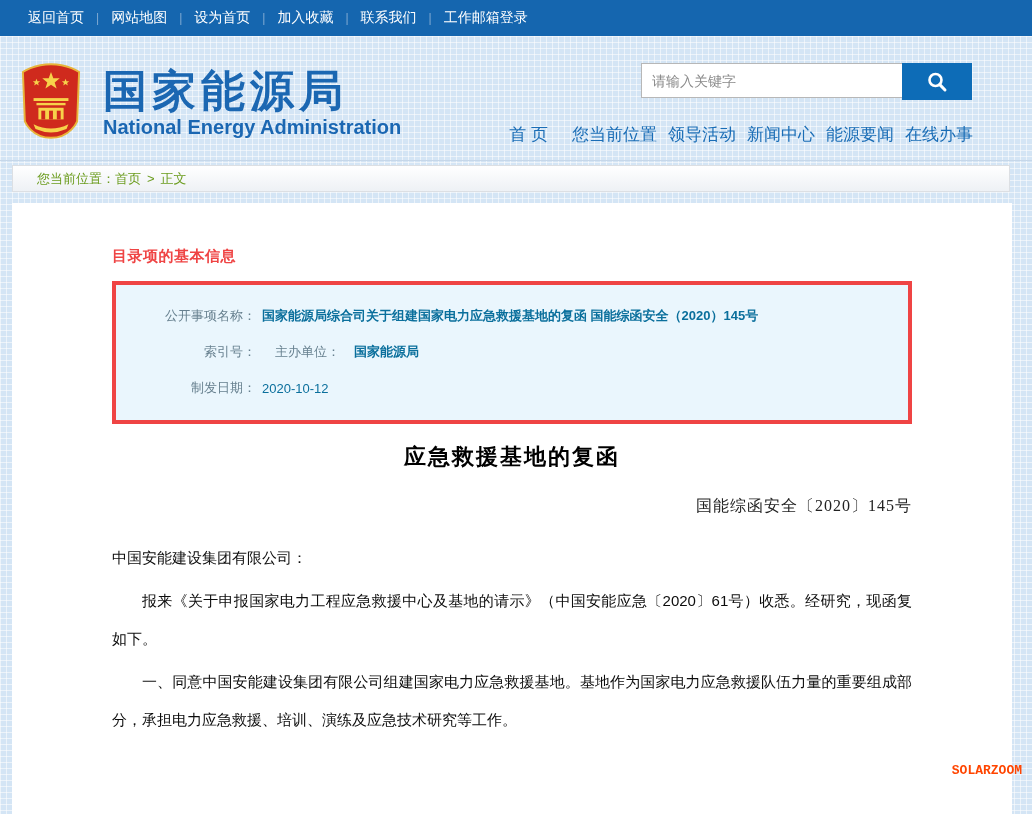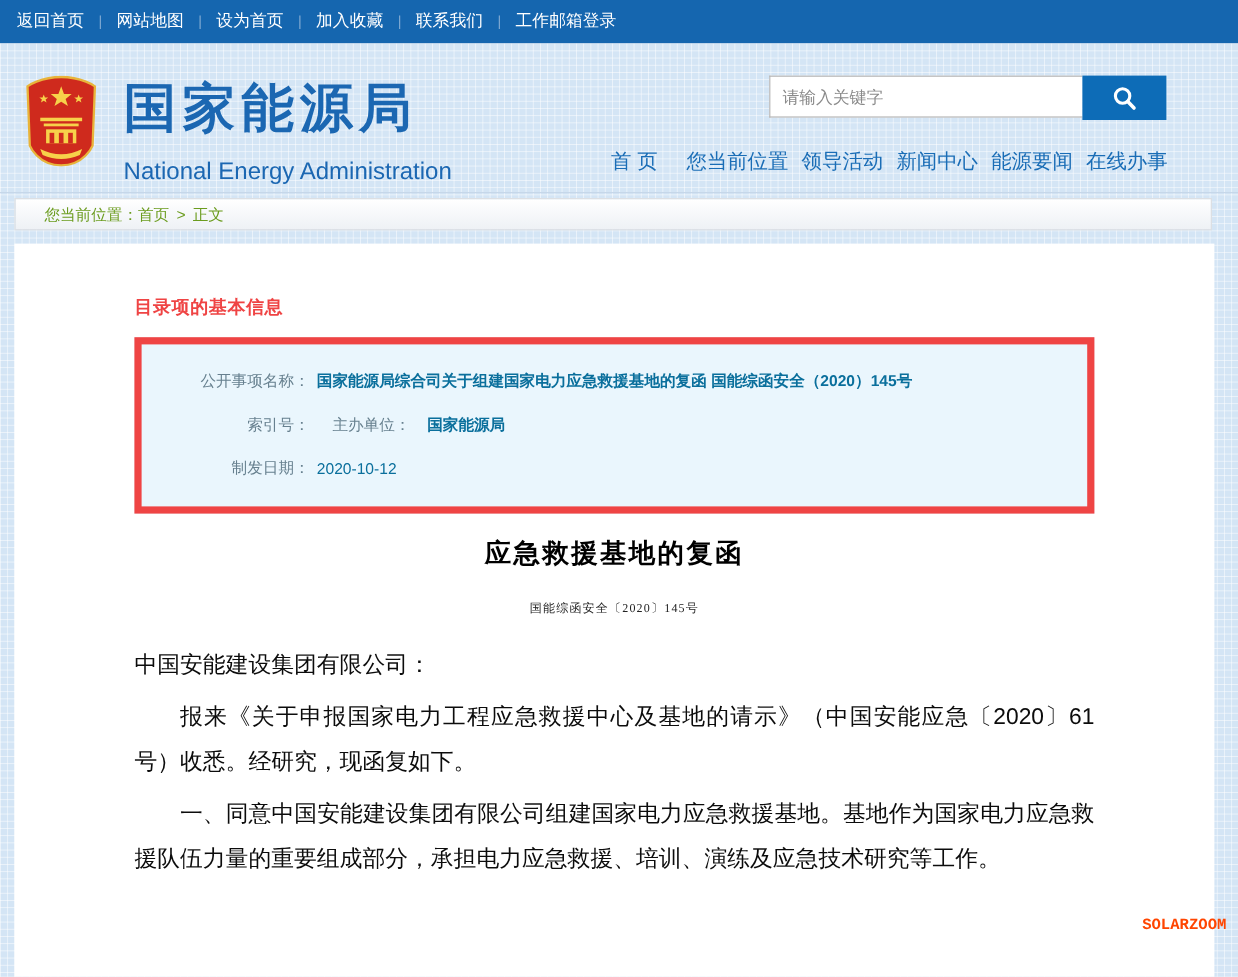--- a/index.html
+++ b/index.html
@@ -8,38 +8,38 @@
     font-family:"Liberation Sans",sans-serif;
     background-color:#d4e5f5;
     background-image:
       linear-gradient(rgba(255,255,255,.55) 1px, transparent 1px),
       linear-gradient(90deg, rgba(255,255,255,.55) 1px, transparent 1px);
     background-size:6px 6px;
   }
   
   .topbar{
     height:36px;background:#1566af;display:flex;align-items:center;
-    padding-left:14px;position:relative;z-index:3;
+    padding-left:28px;position:relative;z-index:3;
   }
   .topbar a{
     color:#ffffff;font-size:14px;text-decoration:none;cursor:pointer;
   }
   .topbar .sep{color:#7fa9d2;margin:0 12px;font-size:12px;}
   
   .header{
     height:124px;position:relative;border-bottom:1px solid #c6d7e9;
   }
   .emblem{position:absolute;left:20px;top:27px;width:62px;height:76px;}
   .brand{position:absolute;left:103px;top:32px;}
   .brand .cn{
     font-size:44px;font-weight:bold;color:#1b67b2;letter-spacing:5px;
     line-height:46px;font-family:"Liberation Sans",sans-serif;
   }
   .brand .en{
-    font-size:20px;font-weight:normal;color:#1b67b2;line-height:22px;margin-top:18px;
+    font-size:20px;font-weight:bold;color:#1b67b2;line-height:22px;margin-top:2px;
   }
   .searchbox{position:absolute;right:60px;top:27px;display:flex;}
   .searchbox input{
     width:240px;height:33px;border:1px solid #b7b7b7;border-right:none;
     padding:0 10px;font-size:14px;color:#be185d;outline:none;
     font-family:"Liberation Sans",sans-serif;
   }
   .searchbox input::placeholder{color:#8a8a8a;}
   .search-btn{
     width:70px;height:37px;background:#0d6cb7;border:none;cursor:pointer;
@@ -64,44 +64,44 @@
   
   .card{
     position:absolute;left:12px;top:203px;width:1000px;height:700px;
     background:#ffffff;box-sizing:border-box;padding:44px 100px 0 100px;
   }
   .section-title{
     font-size:15px;font-weight:bold;color:#ef4444;letter-spacing:.5px;
   }
   .infobox{
     margin-top:15px;width:800px;box-sizing:border-box;
-    background:#eaf6fd;border:6px solid #ef4444;
+    background:#eaf6fd;border:4px solid #ef4444;
     padding:13px 0 14px 0;font-size:13px;
   }
   .inforow{display:flex;height:36px;align-items:center;}
   .ilabel{width:140px;text-align:right;color:#67808f;flex-shrink:0;}
   .ilabel2{width:84px;text-align:right;color:#67808f;flex-shrink:0;}
   .ivalue{color:#0a6f9c;padding-left:6px;}
   .ivalue.bold{font-weight:bold;}
   .ivalue.w{width:250px;}
   .ivalue2{color:#0a6f9c;font-weight:bold;padding-left:14px;}
   
   .doc{width:800px;}
   .doc-title{
     margin-top:58px;text-align:center;font-family:"Liberation Serif",serif;
     font-size:22px;font-weight:bold;color:#000;letter-spacing:2px;line-height:24px;
   }
   .doc-title2{margin-top:21px;}
   .doc-number{
-    margin-top:27px;text-align:center;font-family:"Liberation Serif",serif;
-    font-size:10px;color:#222;letter-spacing:1px;
+    margin-top:27px;text-align:right;font-family:"Liberation Serif",serif;
+    font-size:16px;color:#222;letter-spacing:1px;
   }
   .doc-body{margin-top:22px;color:#0c0c0c;}
   .doc-body p{
-    font-size:19px;line-height:38px;margin:5px 0;text-align:justify;
+    font-size:15px;line-height:38px;margin:5px 0;text-align:justify;
   }
   .doc-body p.indent{text-indent:2em;}
   
   .watermark{
     position:absolute;right:10px;top:763px;z-index:5;
     font-family:"Liberation Mono",monospace;font-weight:bold;
     font-size:13px;color:#ff4500;
   }
 </style>
 </head>

